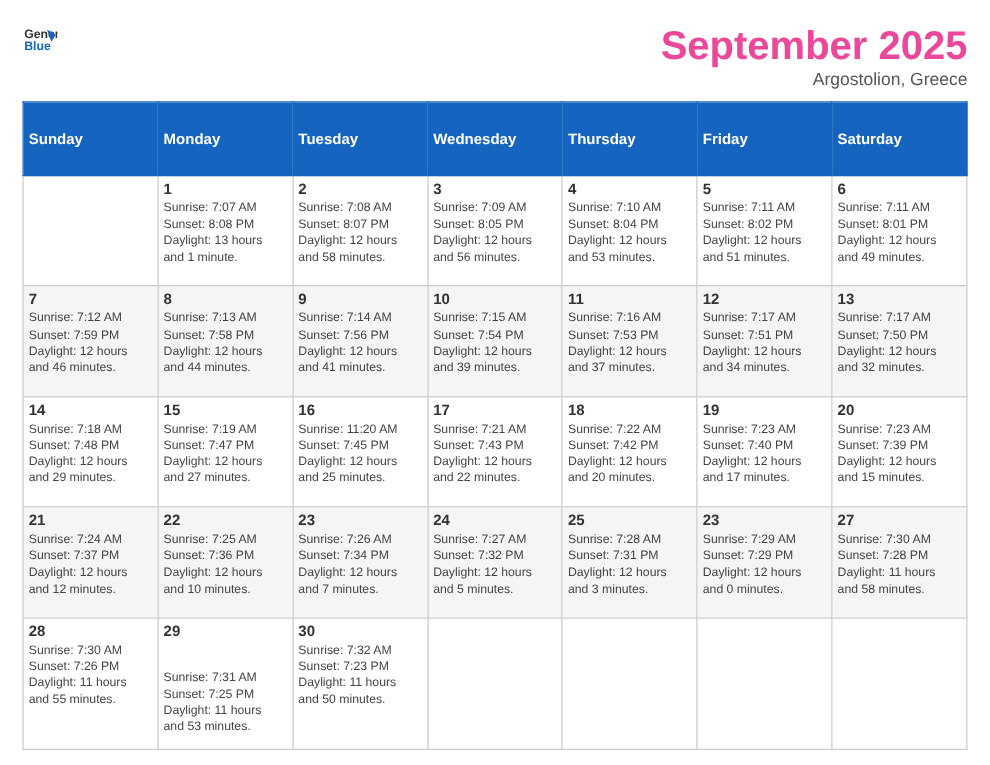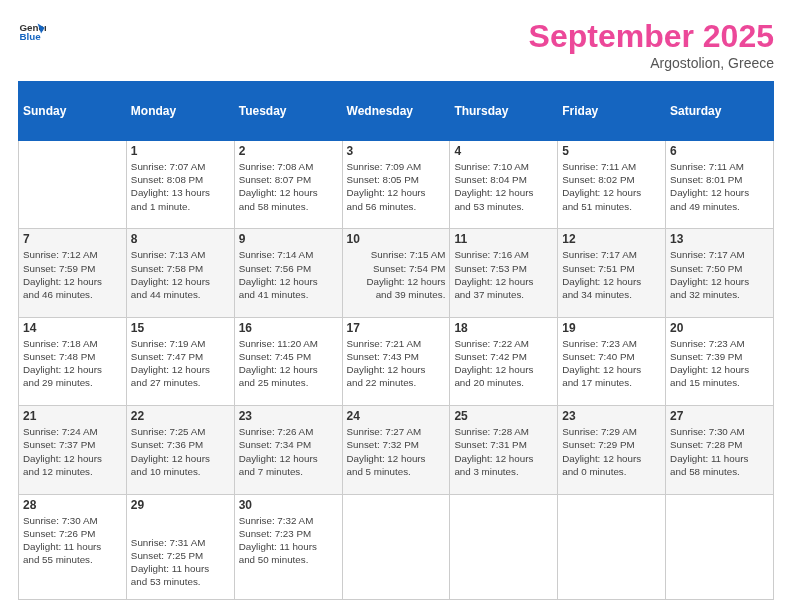--- a/index.html
+++ b/index.html
@@ -184,21 +184,21 @@
           </td>
           <td>
             <span class="day-number">9</span>
             <div class="day-info" style="white-space: pre-line;">Sunrise: 7:14 AM
 Sunset: 7:56 PM
 Daylight: 12 hours
 and 41 minutes.</div>
           </td>
           <td>
             <span class="day-number">10</span>
-            <div class="day-info" style="white-space: pre-line; text-align: right;">Sunrise: 7:15 AM
+            <div class="day-info" style="white-space: pre-line;">Sunrise: 7:15 AM
 Sunset: 7:54 PM
 Daylight: 12 hours
 and 39 minutes.</div>
           </td>
           <td>
             <span class="day-number">11</span>
             <div class="day-info" style="white-space: pre-line;">Sunrise: 7:16 AM
 Sunset: 7:53 PM
 Daylight: 12 hours
 and 37 minutes.</div>

